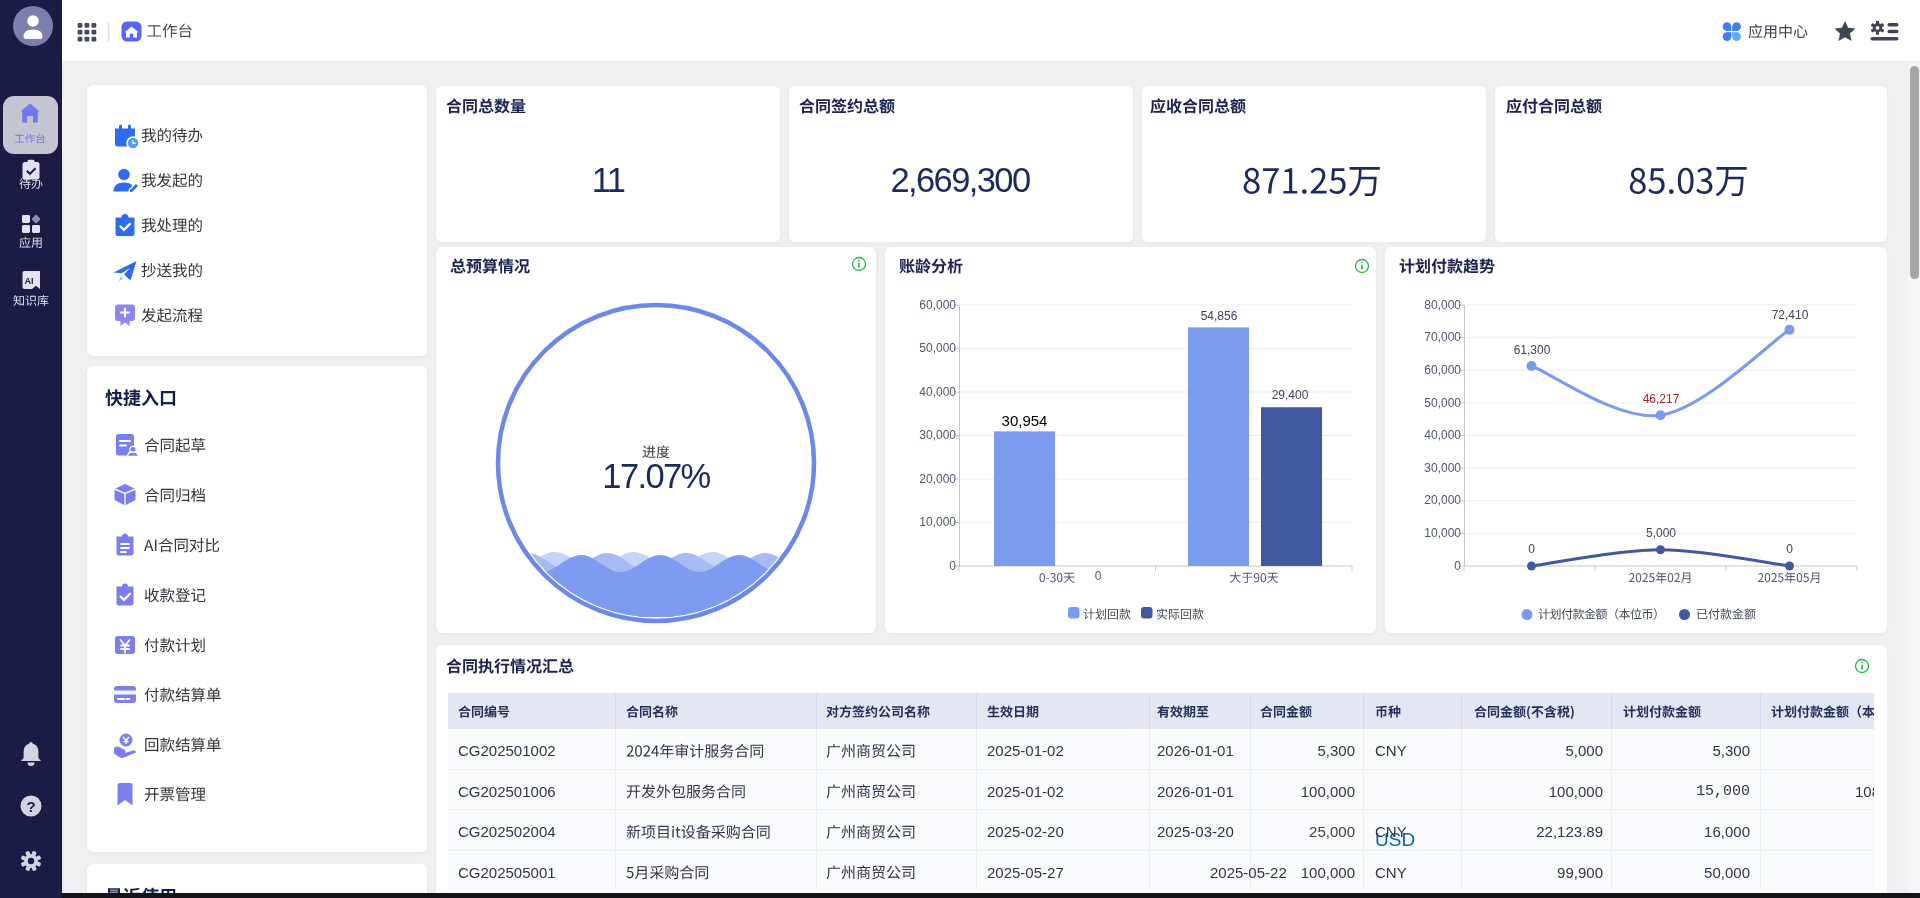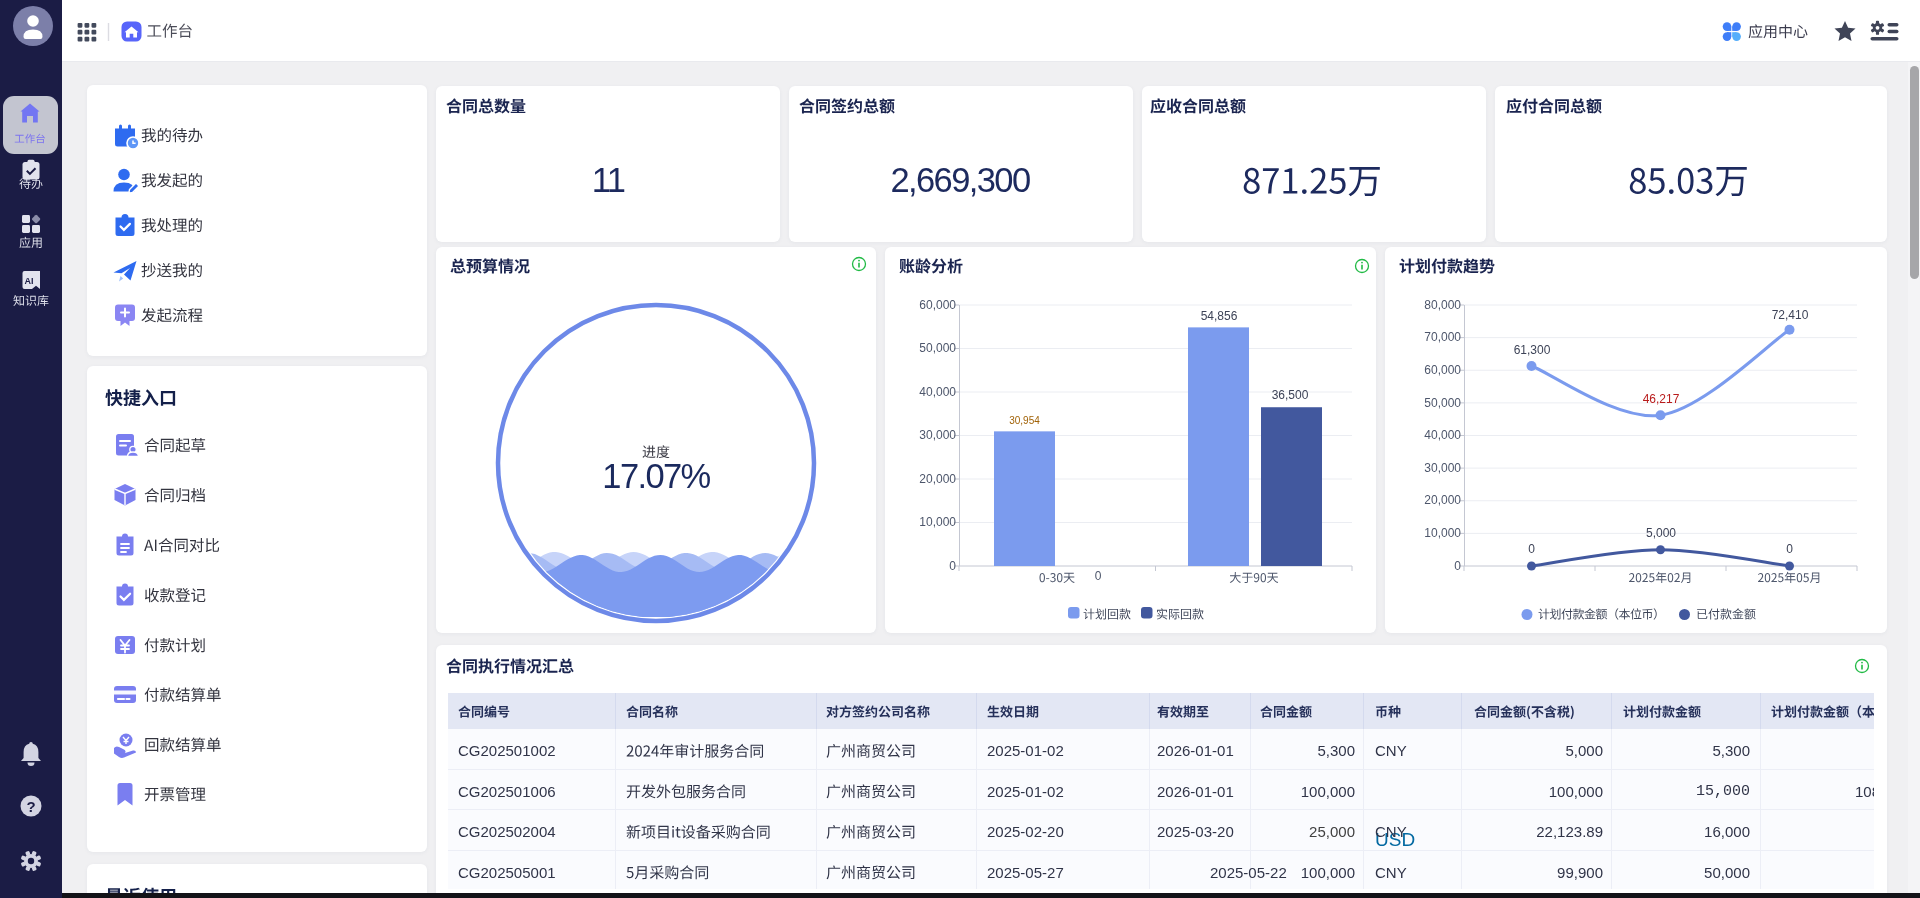--- a/index.html
+++ b/index.html
@@ -822,23 +822,23 @@
 <div class="t" style="font-size:12.0px;color:#4d566b;line-height:13.0px;right:964.0px;top:298.7px;">60,000</div>
 <div class="t" style="font-size:12.0px;color:#4d566b;line-height:13.0px;right:459.0px;top:559.7px;">0</div>
 <div class="t" style="font-size:12.0px;color:#4d566b;line-height:13.0px;right:459.0px;top:527.1px;">10,000</div>
 <div class="t" style="font-size:12.0px;color:#4d566b;line-height:13.0px;right:459.0px;top:494.4px;">20,000</div>
 <div class="t" style="font-size:12.0px;color:#4d566b;line-height:13.0px;right:459.0px;top:461.8px;">30,000</div>
 <div class="t" style="font-size:12.0px;color:#4d566b;line-height:13.0px;right:459.0px;top:429.2px;">40,000</div>
 <div class="t" style="font-size:12.0px;color:#4d566b;line-height:13.0px;right:459.0px;top:396.6px;">50,000</div>
 <div class="t" style="font-size:12.0px;color:#4d566b;line-height:13.0px;right:459.0px;top:363.9px;">60,000</div>
 <div class="t" style="font-size:12.0px;color:#4d566b;line-height:13.0px;right:459.0px;top:331.3px;">70,000</div>
 <div class="t" style="font-size:12.0px;color:#4d566b;line-height:13.0px;right:459.0px;top:298.7px;">80,000</div>
-<div class="t" style="font-size:10px;color:#a16207;line-height:13.0px;left:1024.5px;top:413.6px;transform:translateX(-50%);">30,954</div>
+<div class="t" style="font-size:15px;color:#000000;line-height:13.0px;left:1024.5px;top:413.6px;transform:translateX(-50%);">30,954</div>
 <div class="t" style="font-size:12.0px;color:#3d4357;line-height:13.0px;left:1219.0px;top:309.6px;transform:translateX(-50%);text-align:right;">54,856</div>
-<div class="t" style="font-size:12.0px;color:#3d4357;line-height:13.0px;left:1290.0px;top:389.4px;transform:translateX(-50%);">36,500</div>
+<div class="t" style="font-size:12.0px;color:#3d4357;line-height:13.0px;left:1290.0px;top:389.4px;transform:translateX(-50%);">29,400</div>
 <div class="t" style="font-size:12.0px;color:#4d566b;line-height:13.0px;left:1098.0px;top:570.2px;transform:translateX(-50%);">0</div>
 <div class="t" style="font-size:12.0px;color:#3d4357;line-height:13.0px;left:1532.0px;top:344.2px;transform:translateX(-50%);">61,300</div>
 <div class="t" style="font-size:12.0px;color:#b91c1c;line-height:13.0px;left:1661.0px;top:393.2px;transform:translateX(-50%);">46,217</div>
 <div class="t" style="font-size:12.0px;color:#3d4357;line-height:13.0px;left:1790.0px;top:309.2px;transform:translateX(-50%);">72,410</div>
 <div class="t" style="font-size:12.0px;color:#3d4357;line-height:13.0px;left:1661.0px;top:526.7px;transform:translateX(-50%);">5,000</div>
 <div class="t" style="font-size:12.0px;color:#3d4357;line-height:13.0px;left:1531.5px;top:543.2px;transform:translateX(-50%);">0</div>
 <div class="t" style="font-size:12.0px;color:#3d4357;line-height:13.0px;left:1789.5px;top:543.2px;transform:translateX(-50%);">0</div>
 <div class="t" style="font-size:15.0px;color:#303448;line-height:16.2px;left:458.0px;top:743.0px;">CG202501002</div>
 <div class="t" style="font-size:15.0px;color:#303448;line-height:16.2px;left:987.0px;top:743.0px;">2025-01-02</div>
 <div class="t" style="font-size:15.0px;color:#303448;line-height:16.2px;left:1157.0px;top:743.0px;">2026-01-01</div>

